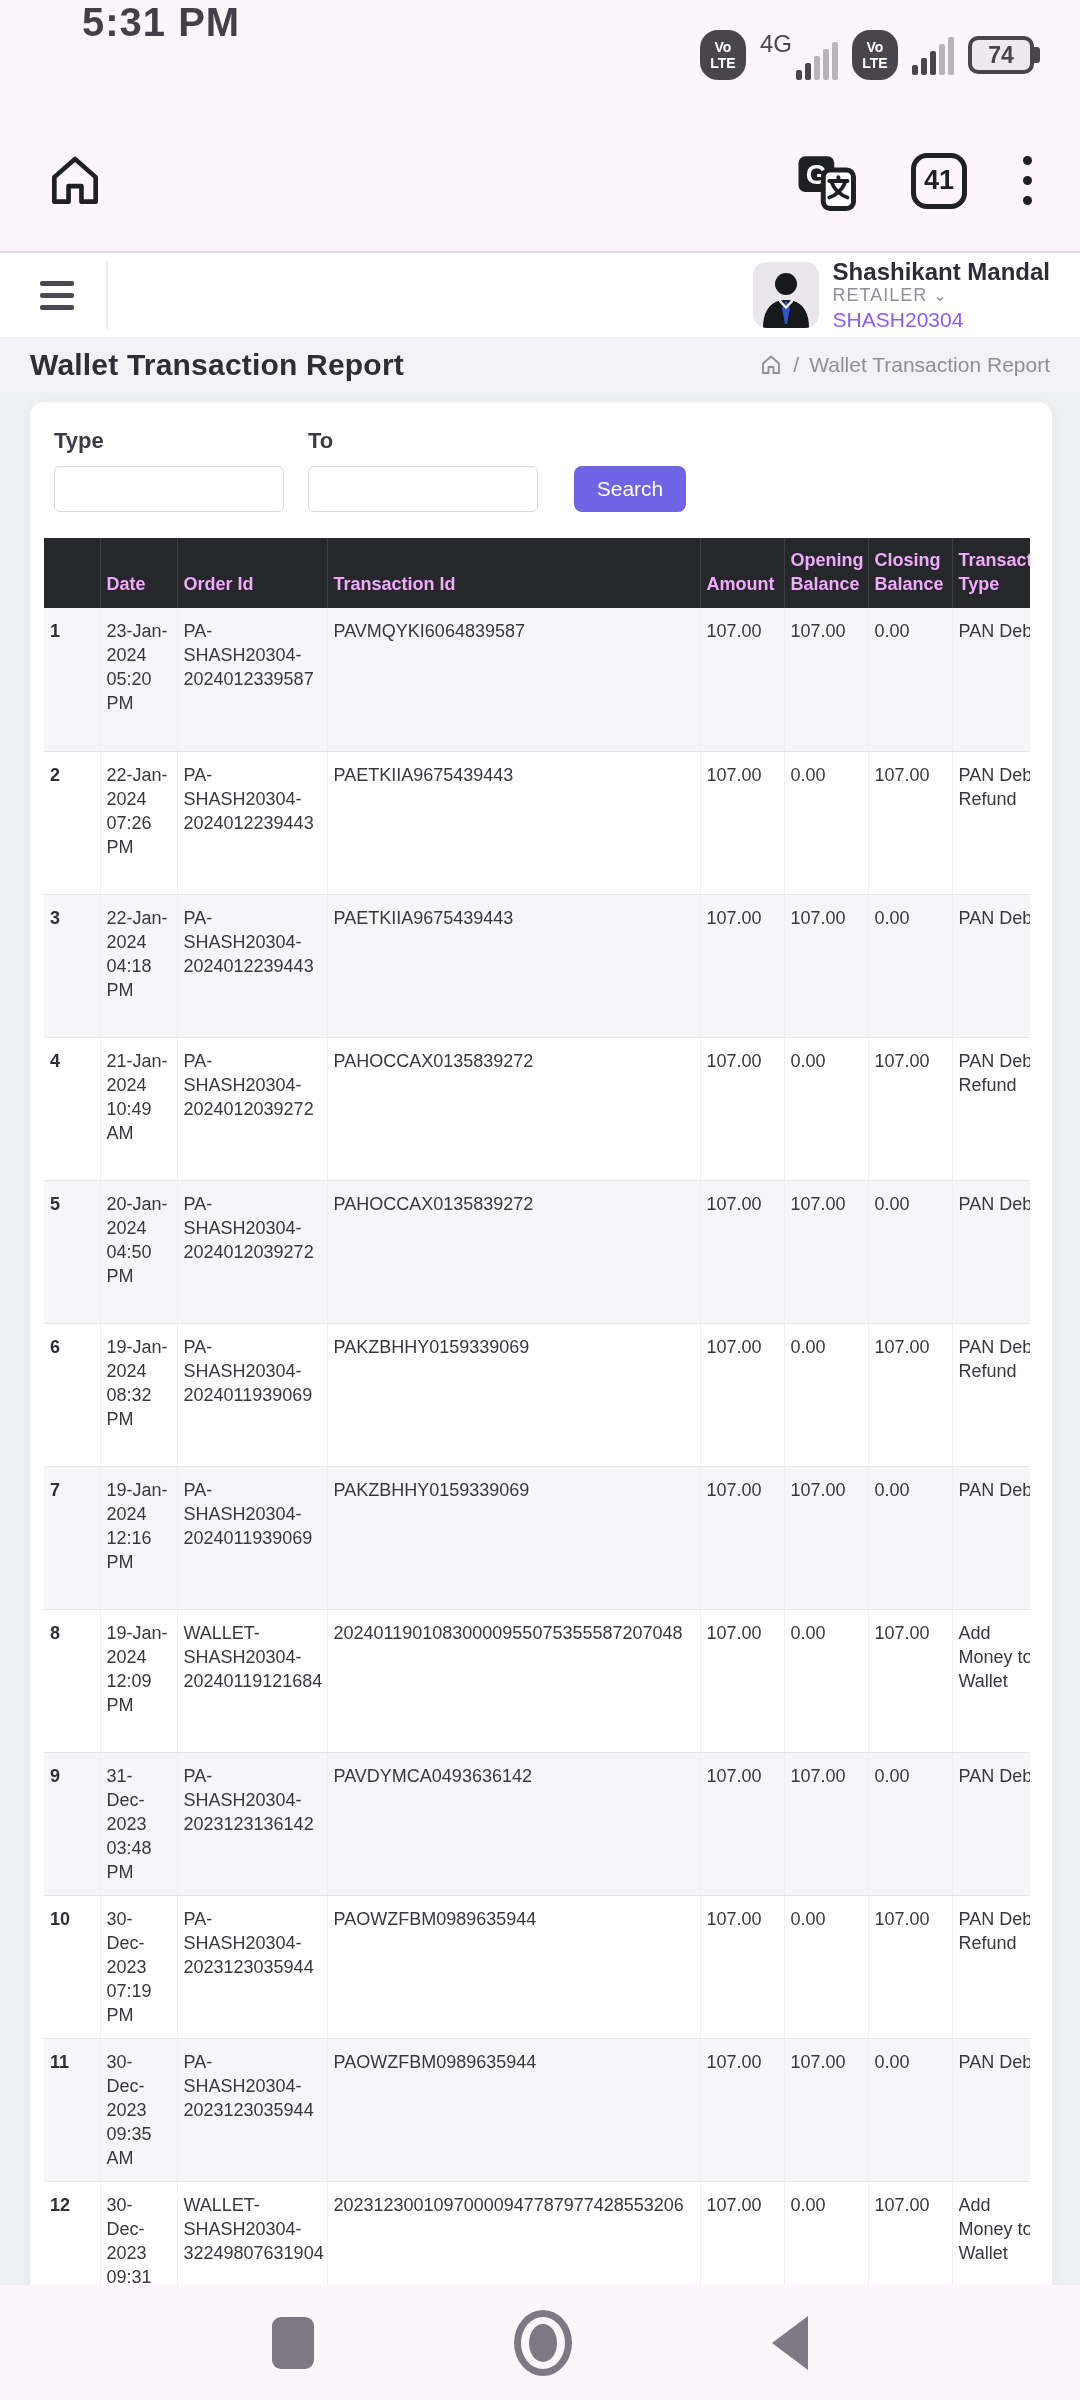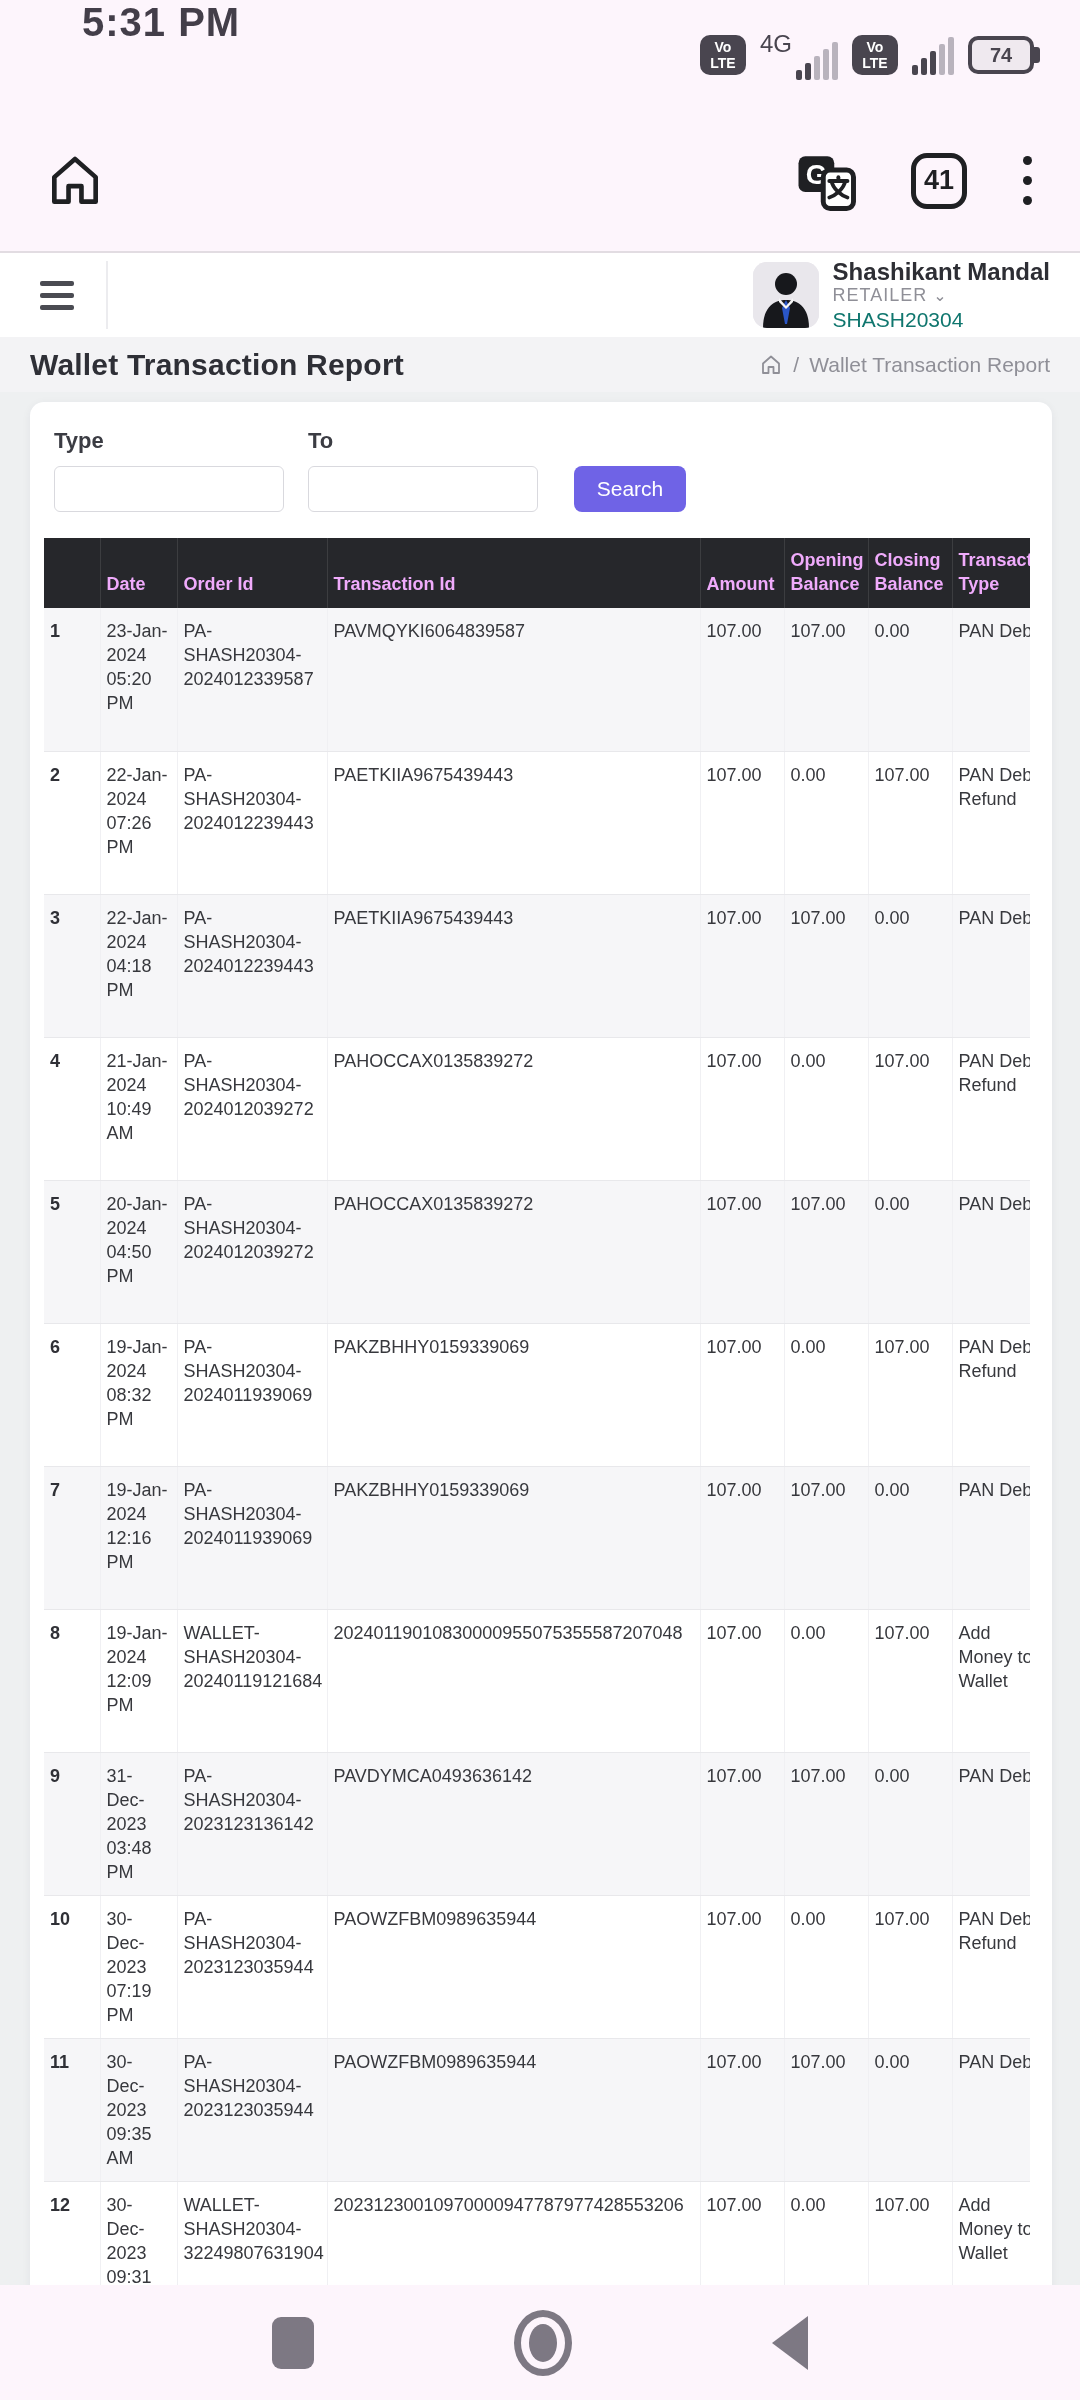--- a/index.html
+++ b/index.html
@@ -5,31 +5,31 @@
   * { margin:0; padding:0; box-sizing:border-box; }
   html,body { width:1080px; height:2400px; }
   body {
     font-family:"Liberation Sans","DejaVu Sans",sans-serif;
     background:#eef0f1; color:#3a3b40; overflow:hidden; position:relative;
   }
   
   .status-bar { height:110px; background:#fdf5fc; display:flex; padding:0 40px 0 82px; }
   .status-time { font-size:40px; font-weight:600; color:#433e49; letter-spacing:1px; }
   .status-right { margin-left:auto; display:flex; align-items:center; gap:14px; }
-  .volte-badge { width:46px; height:40px; background:#49454f; border-radius:10px; color:#fff;
+  .volte-badge { width:46px; height:50px; background:#49454f; border-radius:18px; color:#fff;
     font-size:14px; font-weight:700; line-height:1.15; display:flex; flex-direction:column;
     align-items:center; justify-content:center; }
   .net-group { display:flex; align-items:flex-end; gap:4px; }
   .net-4g { font-size:24px; color:#49454f; margin-bottom:22px; }
   .sig { display:flex; align-items:flex-end; gap:3px; height:40px; }
   .sig i { display:block; width:6px; border-radius:2px; background:#b9b3bd; }
   .sig i.on { background:#49454f; }
   .battery { display:flex; align-items:center; }
   .battery-body { width:66px; height:38px; border:4px solid #49454f; border-radius:10px;
-    display:flex; align-items:center; justify-content:center; font-size:20px; font-weight:600;
+    display:flex; align-items:center; justify-content:center; font-size:23px; font-weight:600;
     color:#49454f; background:#efe9ef; }
   .battery-nub { width:6px; height:16px; background:#49454f; border-radius:0 3px 3px 0; }
   
   .toolbar { height:143px; background:#fdf5fc; display:flex; align-items:center;
     padding:0 30px 0 40px; border-bottom:2px solid #e2dce2; }
   .home-btn { width:70px; height:70px; display:flex; align-items:center; justify-content:center; }
   .url-pill { margin-left:18px; width:492px; height:102px; background:#e8e1ec; border-radius:51px;
     display:flex; align-items:center; padding:0 30px; overflow:hidden; }
   .url-text { font-size:42px; color:#1f2023; margin-left:16px; white-space:nowrap; }
   .tb-actions { margin-left:auto; display:flex; align-items:center; gap:52px; padding-right:14px; }
@@ -40,21 +40,21 @@
   
   .site-header { height:84px; background:#fff; display:flex; align-items:center; position:relative; }
   .hamburger { margin-left:40px; width:46px; display:flex; flex-direction:column; gap:7px; }
   .hamburger i { height:5px; background:#4a4b52; border-radius:2px; display:block; }
   .hamburger i:nth-child(1){ width:34px; } .hamburger i:nth-child(2){ width:34px; } .hamburger i:nth-child(3){ width:34px; }
   .header-divider { position:absolute; left:106px; top:8px; bottom:8px; width:2px; background:#ececef; }
   .profile { margin-left:auto; display:flex; align-items:center; gap:14px; padding-right:30px; }
   .avatar { width:66px; height:66px; border-radius:14px; background:#e9e7ec; overflow:hidden; flex:none; }
   .profile-text .p-name { font-size:24px; font-weight:700; color:#2d2e34; line-height:1.15; }
   .profile-text .p-role { font-size:18px; color:#8f8f97; letter-spacing:1px; line-height:1.2; }
-  .profile-text .p-id { font-size:21px; color:#0f766e; line-height:1.2; }
+  .profile-text .p-id { font-size:21px; color:#8b5cf6; line-height:1.2; }
   .chev { font-size:16px; color:#8f8f97; }
   
   .title-strip { height:55px; background:#f3f3f5; display:flex; align-items:center; padding:0 30px; }
   .page-title { font-size:30px; font-weight:700; color:#2e2f36; letter-spacing:.2px; }
   .breadcrumb { margin-left:auto; display:flex; align-items:center; gap:10px; font-size:21px; color:#8f8f97; }
   
   .content { height:1893px; background:#eef0f1; overflow:hidden; position:relative; }
   .card { margin:10px 28px 0 30px; width:1022px; height:2100px; background:#fff;
     border-radius:14px; box-shadow:0 2px 10px rgba(40,40,60,.06); overflow:hidden; }
   .filter-row { display:flex; align-items:flex-end; padding:26px 22px 0 24px; gap:24px; }

